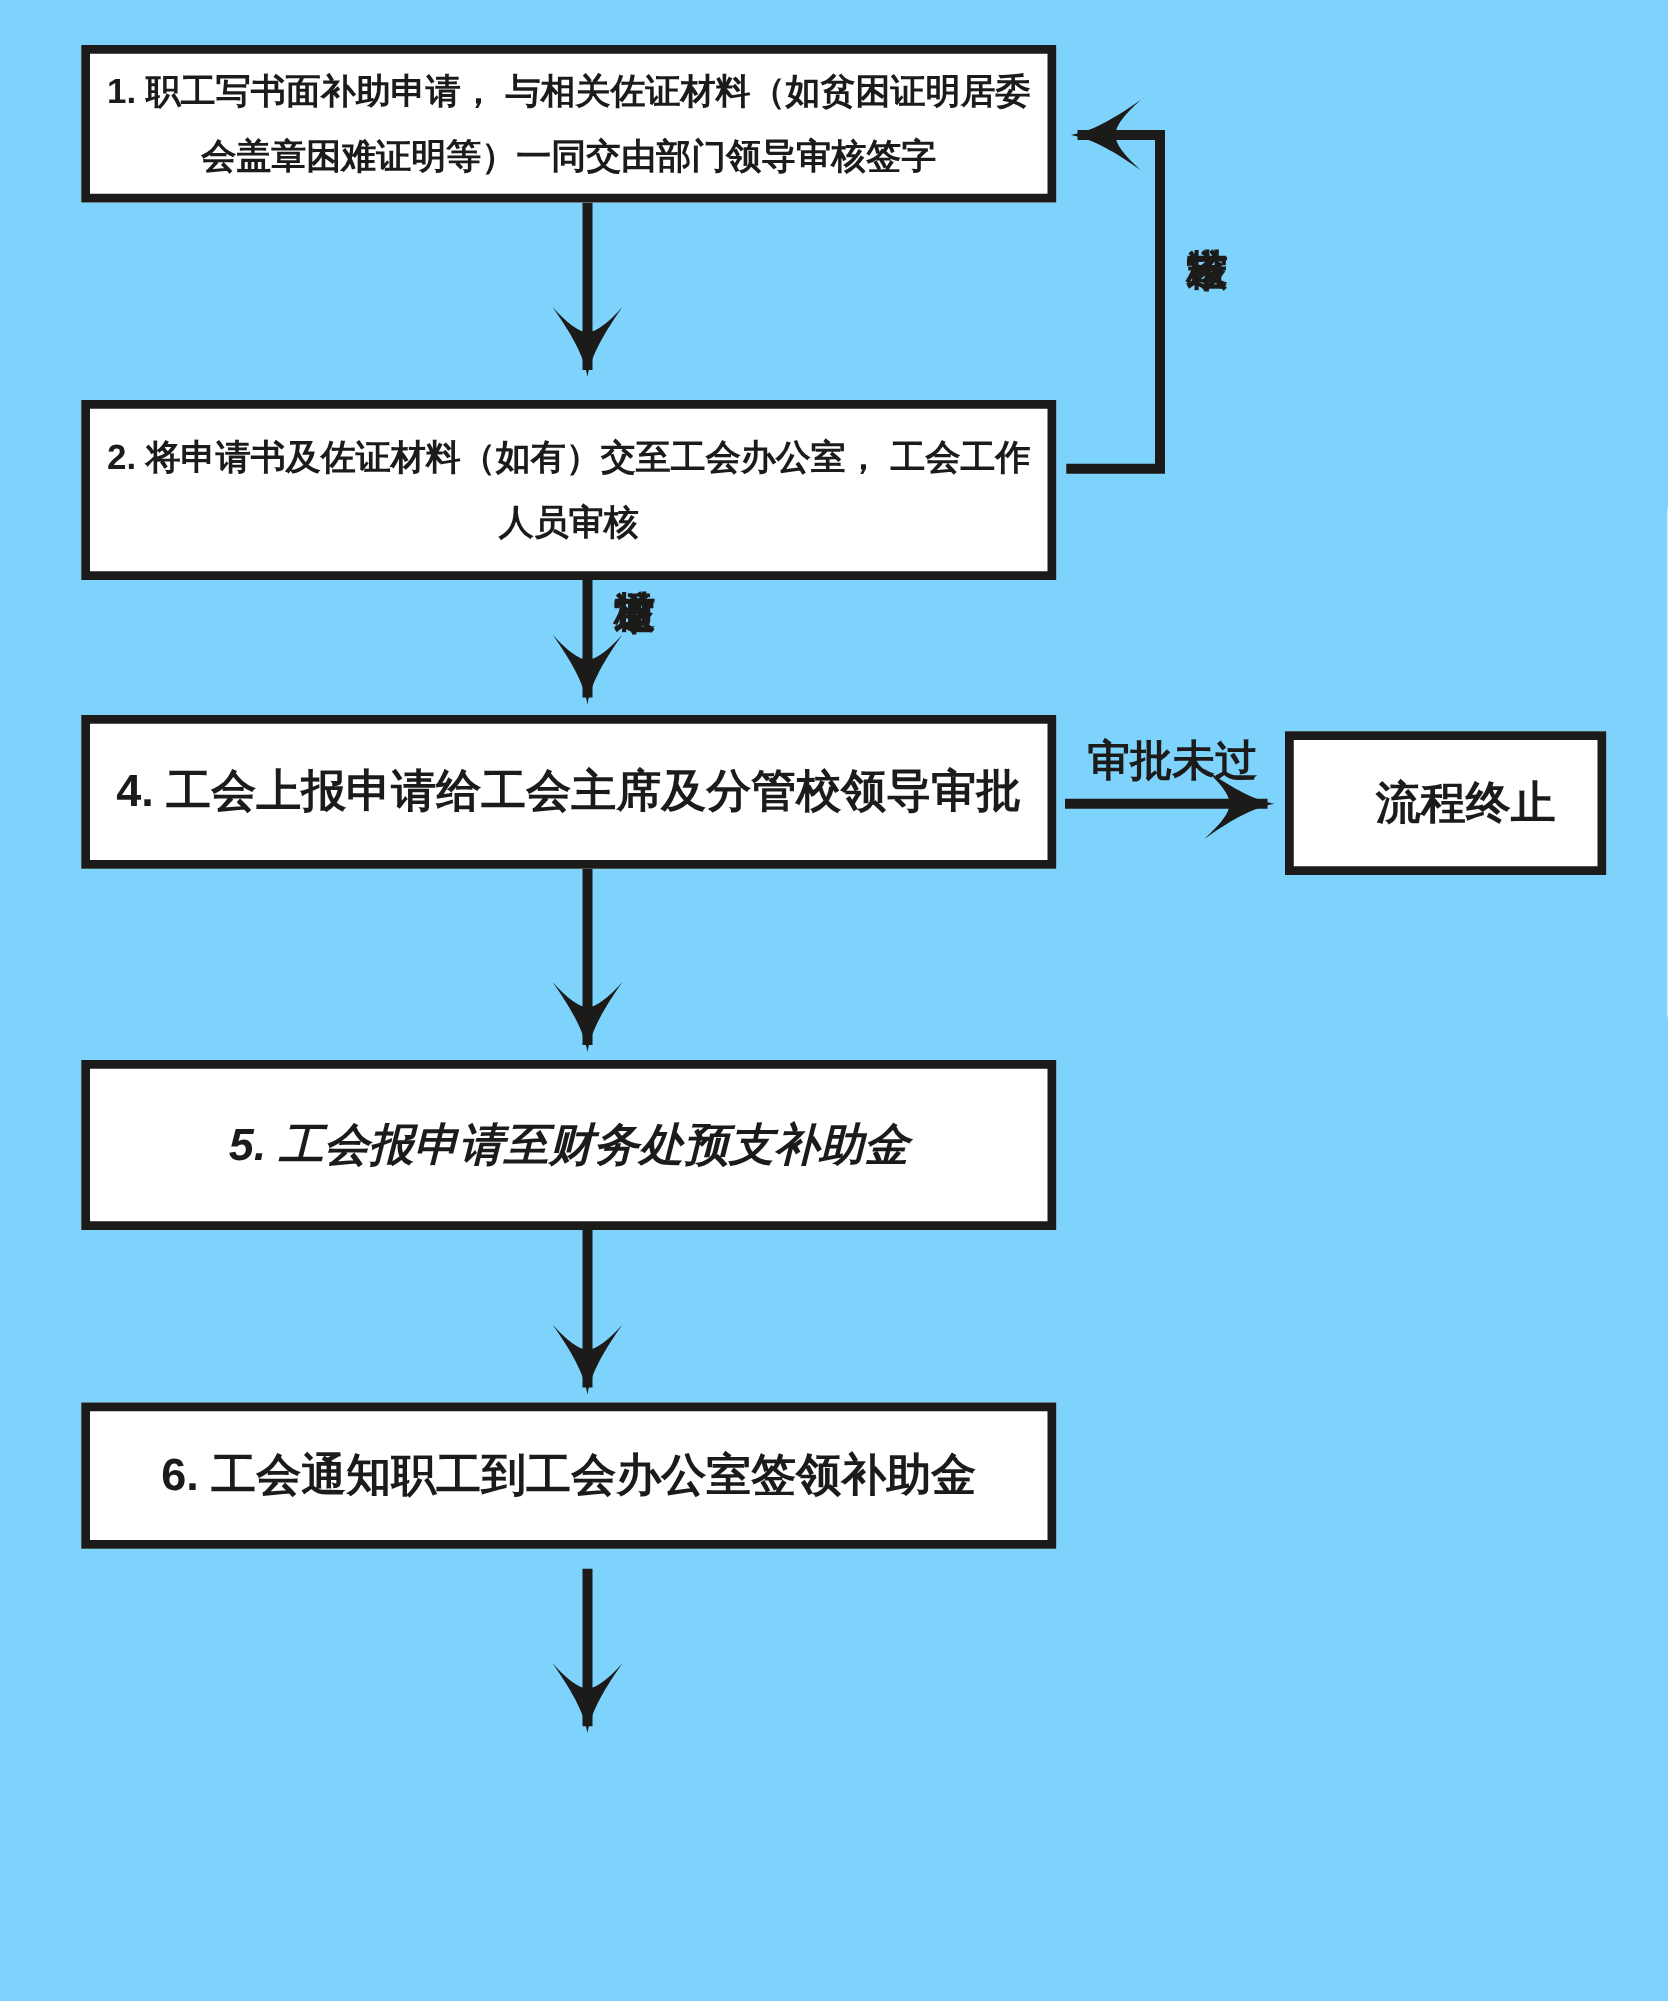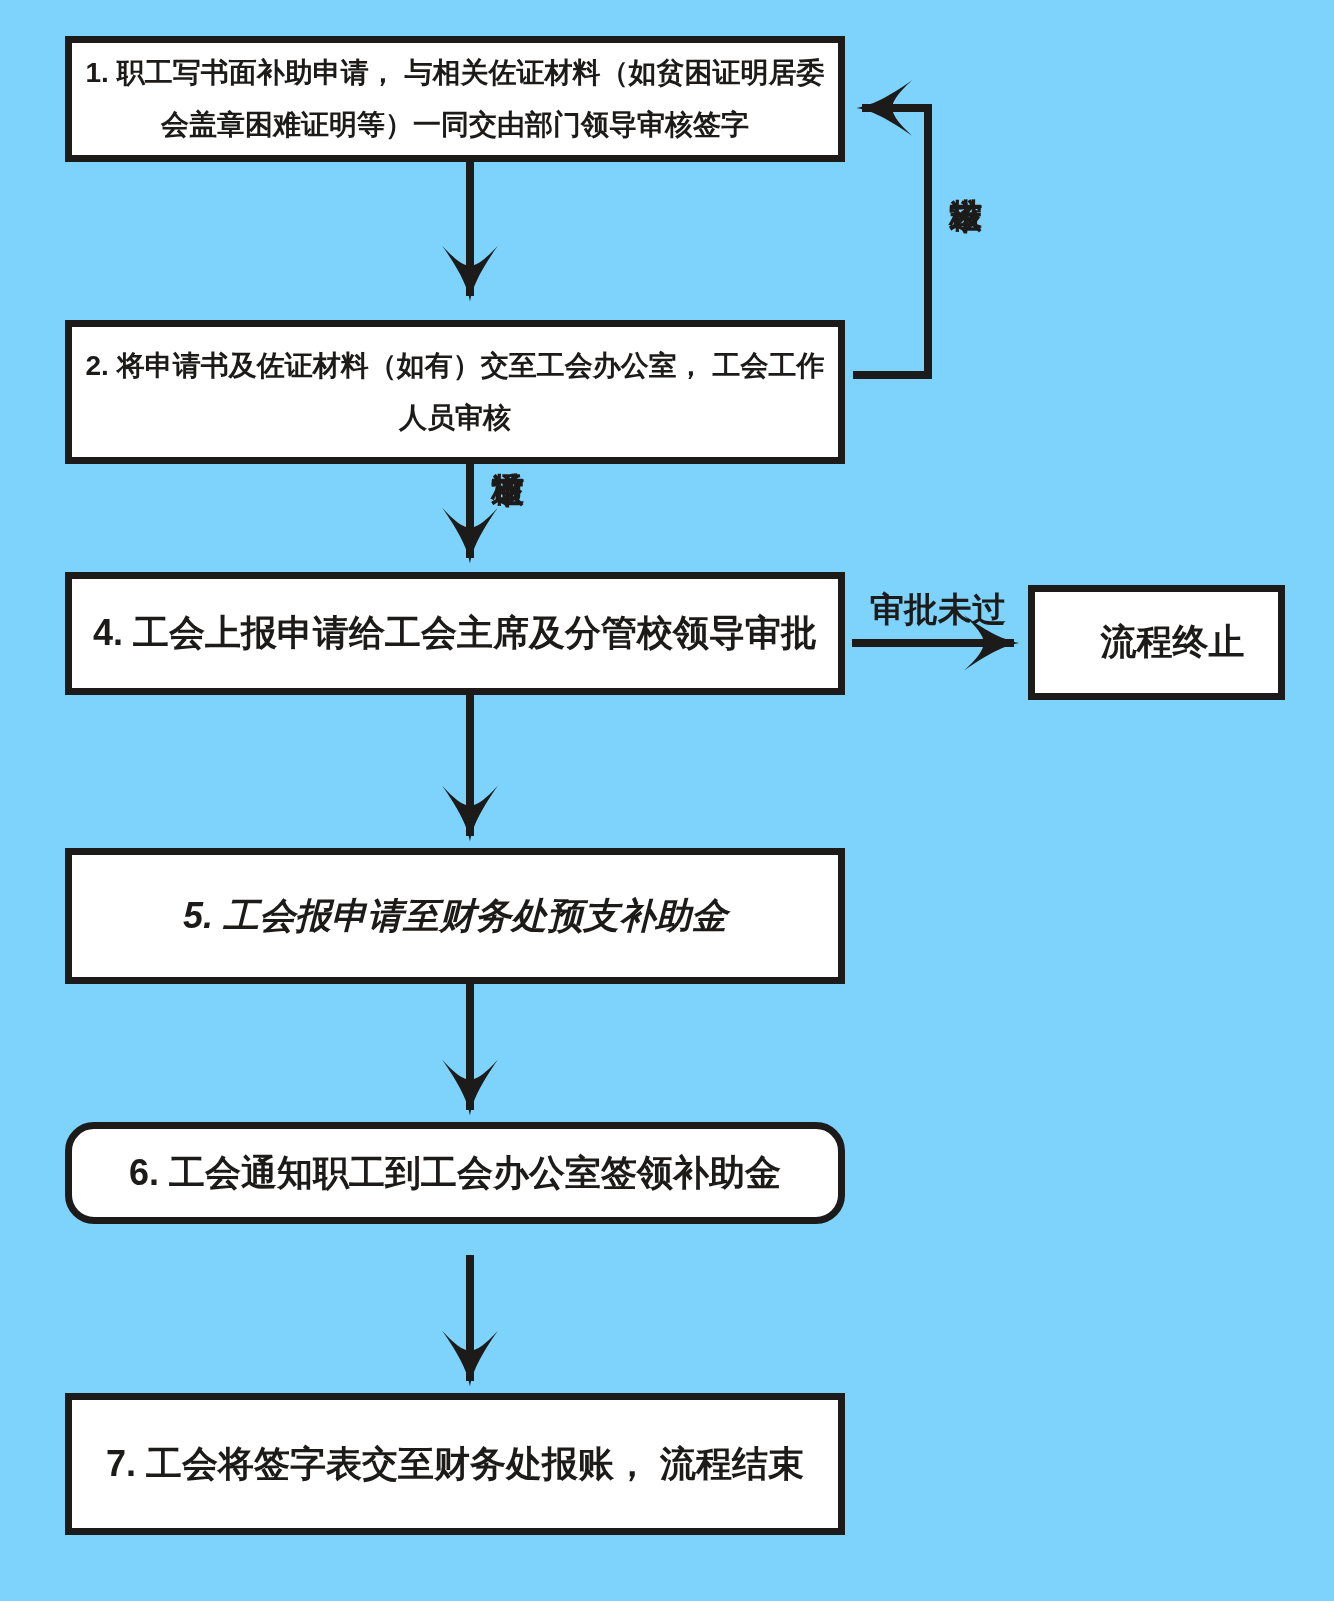--- a/index.html
+++ b/index.html
@@ -94,27 +94,24 @@
   </div>
 
   <div class="box" style="top:572px;height:123px;">
     <span>4. 工会上报申请给工会主席及分管校领导审批</span>
   </div>
 
   <div class="box" style="top:848px;height:136px;font-style:italic;">
     <span>5. 工会报申请至财务处预支补助金</span>
   </div>
 
-  <div class="box" style="top:1122px;height:102px;border-radius:29px;">
+  <div class="box" style="top:1122px;height:117px;">
     <span>6. 工会通知职工到工会办公室签领补助金</span>
   </div>
 
-  <div class="box" style="top:1393px;height:142px;">
-    <span>7. 工会将签字表交至财务处报账，  流程结束</span>
-  </div>
 
   <div class="box terminator" style="top:585px;height:115px;padding-left:32px;">
     <span>流程终止</span>
   </div>
 
   <div class="vlabel" style="left:948px;top:172px;">审核未过</div>
 
   <div class="vlabel" style="left:490px;top:446px;">审核通过</div>
 
   <div class="hlabel" style="left:870px;top:592px;">审批未过</div>

